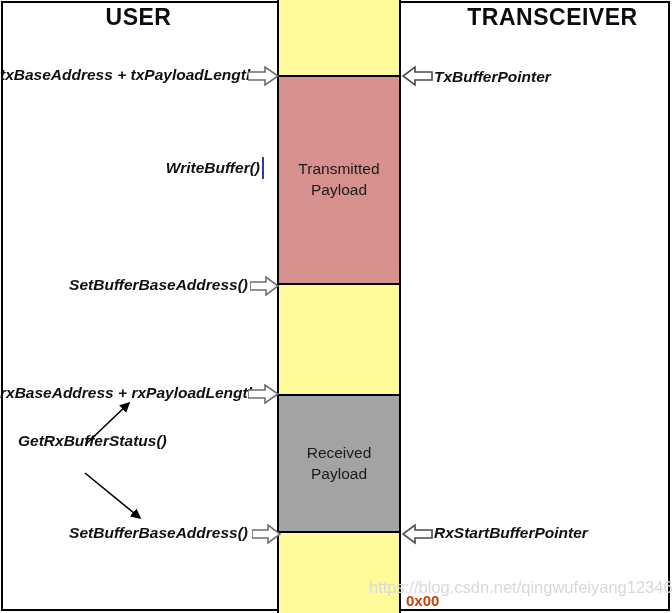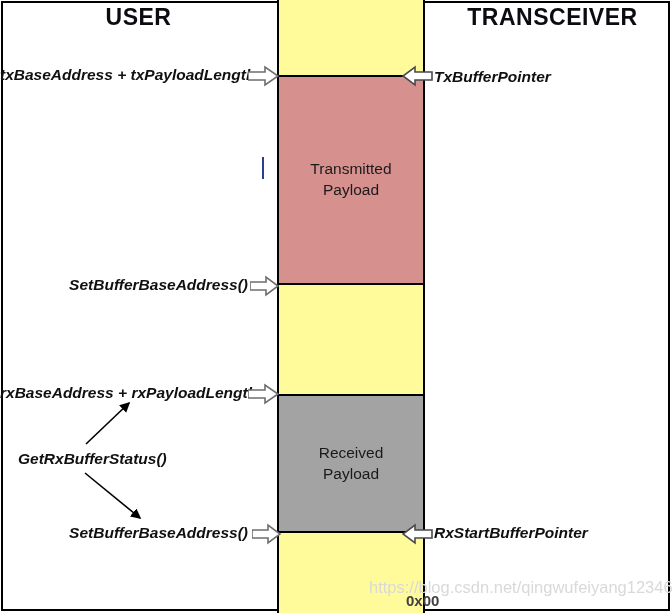--- a/index.html
+++ b/index.html
@@ -40,21 +40,21 @@
     white-space: nowrap;
   }
   #title-user   { left: 0;   top: 4px;  width: 277px; text-align: center; }
   #title-trx    { left: 403px; top: 4px; width: 299px; text-align: center; }
 
   
   .buffer {
     position: absolute;
     left: 277px;
     top: 0px;
-    width: 148px;
+    width: 124px;
     height: 613px;
     background: #fffb9b;
     border-left: 2px solid #000000;
     border-right: 2px solid #000000;
     box-sizing: border-box;
   }
   .block {
     position: absolute;
     left: 0;
     width: 100%;
@@ -108,21 +108,21 @@
     background: #2a3f8f;
   }
 
   
   #addr-zero {
     position: absolute;
     left: 406px;
     top: 592px;
     font-size: 15px;
     font-weight: bold;
-    color: #404040;
+    color: #c2410c;
     white-space: nowrap;
   }
 
   
   #watermark {
     position: absolute;
     left: 369px;
     top: 578px;
     font-size: 16.5px;
     color: #d9d9d9;
@@ -156,33 +156,34 @@
       </div>
     </div>
 
   </div>
 
   <div class="anno anno-left" style="left:0px; top:66px; width:248px;">txBaseAddress + txPayloadLength</div>
   <svg class="blockarrow" style="left:248px; top:65px;" width="32" height="22">
     <polygon points="0,7 17,7 17,2 30,11 17,20 17,15 0,15" fill="#ffffff" stroke="#6e6e6e" stroke-width="1.6"></polygon>
   </svg>
 
+  <div class="anno anno-left" style="left:50px; top:159px; width:210px;">WriteBuffer()</div>
   <div class="caret" style="left:262px; top:157px; height:22px;"></div>
 
   <div class="anno anno-left" style="left:20px; top:276px; width:228px;">SetBufferBaseAddress()</div>
   <svg class="blockarrow" style="left:250px; top:275px;" width="30" height="22">
     <polygon points="0,7 16,7 16,2 28,11 16,20 16,15 0,15" fill="#ffffff" stroke="#6e6e6e" stroke-width="1.6"></polygon>
   </svg>
 
   <div class="anno anno-left" style="left:0px; top:384px; width:248px;">rxBaseAddress + rxPayloadLength</div>
   <svg class="blockarrow" style="left:248px; top:383px;" width="32" height="22">
     <polygon points="0,7 17,7 17,2 30,11 17,20 17,15 0,15" fill="#ffffff" stroke="#6e6e6e" stroke-width="1.6"></polygon>
   </svg>
 
-  <div class="anno" style="left:18px; top:450px;">GetRxBufferStatus()</div>
+  <div class="anno" style="left:18px; top:432px;">GetRxBufferStatus()</div>
   <svg class="thinarrow" style="left:80px; top:398px;" width="60" height="50">
     <defs>
       <marker id="headUp" markerWidth="7" markerHeight="7" refX="5.5" refY="3.2" orient="auto" markerUnits="strokeWidth">
         <path d="M0,0 L6.5,3.2 L0,6.4 z" fill="#000000"></path>
       </marker>
     </defs>
     <line x1="6" y1="46" x2="49" y2="5" stroke="#000000" stroke-width="1.6" marker-end="url(#headUp)"></line>
   </svg>
   <svg class="thinarrow" style="left:82px; top:470px;" width="68" height="56">
     <defs>

